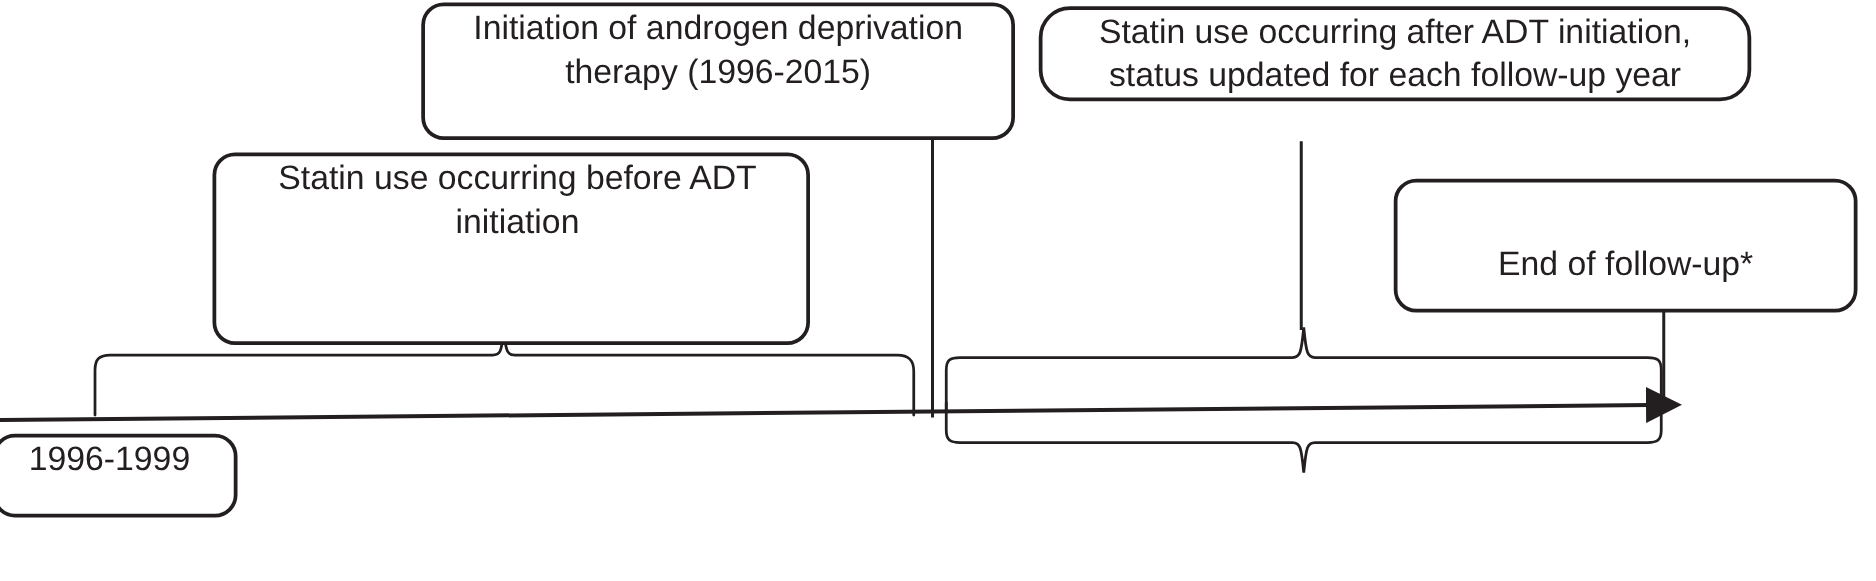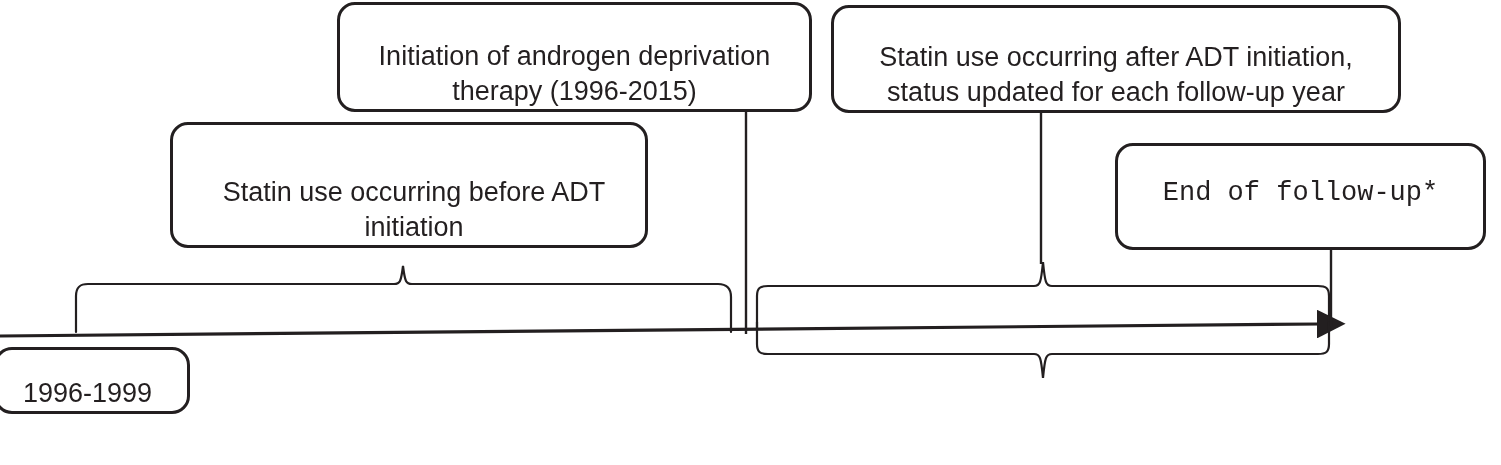--- a/index.html
+++ b/index.html
@@ -29,34 +29,34 @@
     display: flex;
     justify-content: center;
     z-index: 3;
   }
   .box > span {
     display: block;
     width: 100%;
     padding: 0 14px;
     box-sizing: border-box;
   }
-  .box.center-v { align-items: flex-end; }
-  .box.top-v    { align-items: flex-start; font-family: Liberation Mono, monospace; }
+  .box.center-v { align-items: flex-start; }
+  .box.top-v    { align-items: center; }
   .t-center { text-align: center; }
   .t-left   { text-align: left; }
 
   
   #box-adt-initiation {
     left: 337px; top: 2px; width: 475px; height: 110px;
   }
   #box-statin-before {
-    left: 170px; top: 122px; width: 478px; height: 126px;
+    left: 170px; top: 122px; width: 478px; height: 154px;
   }
   #box-statin-after {
-    left: 831px; top: 5px; width: 570px; height: 108px;
+    left: 831px; top: 5px; width: 570px; height: 76px; border-radius: 25px;
   }
   #box-end-followup {
     left: 1115px; top: 143px; width: 371px; height: 107px;
   }
   #box-year-range {
     left: -6px; top: 347px; width: 196px; height: 67px;
   }
   #box-followup-time {
     left: 740px; top: 386px; width: 610px; height: 79px;
   }

